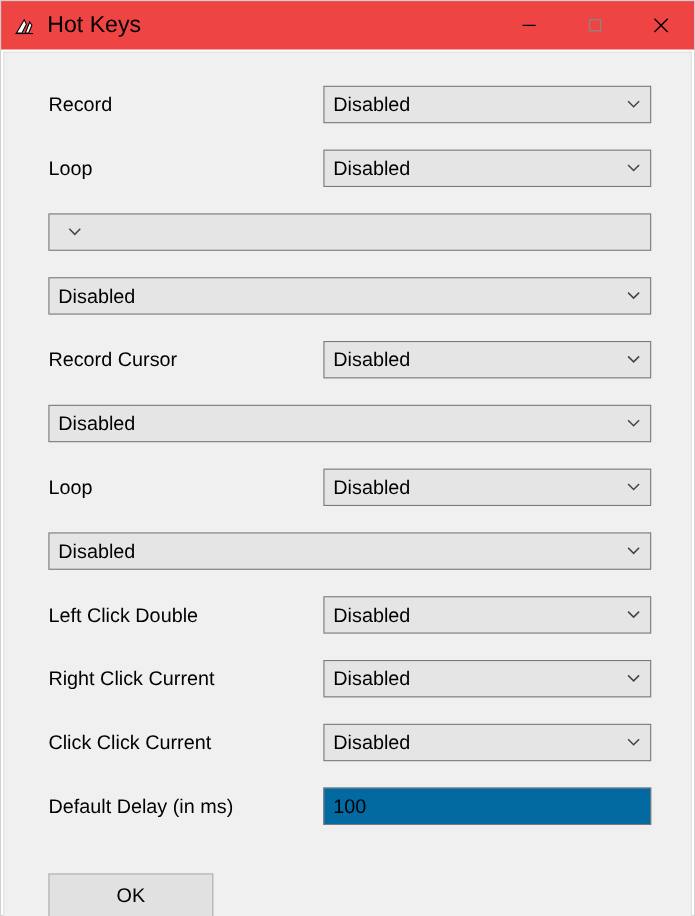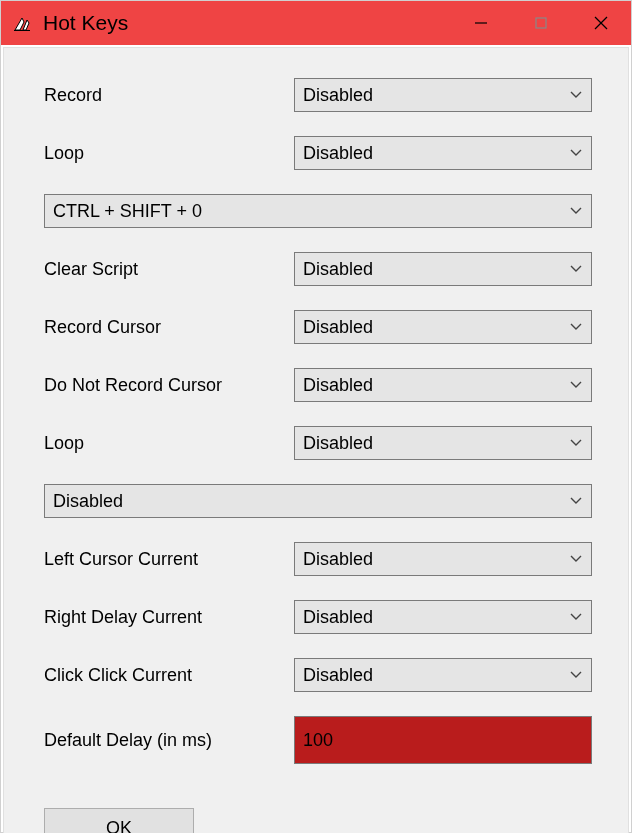--- a/index.html
+++ b/index.html
@@ -91,22 +91,22 @@
       overflow: hidden;
     }
     .dropdown-chevron {
       width: 30px;
       display: flex;
       align-items: center;
       justify-content: center;
     }
     .text-input {
       flex: 1;
-      height: 48px;
-      background: #b91c1c;
+      height: 34px;
+      background: #0369a1;
       border: 1px solid #7a7a7a;
       padding-left: 8px;
       font-size: 18px;
       font-family: inherit;
       outline: none;
     }
     .button-row {
       display: flex;
       justify-content: space-between;
       gap: 44px;
@@ -179,31 +179,29 @@
         <span class="dropdown-chevron">
           <svg width="12" height="8" viewBox="0 0 12 8">
               <path d="M1 1 L6 6 L11 1" fill="none" stroke="#444" stroke-width="1.4"></path>
             </svg>
         </span>
       </div>
     </div>
 
     <div class="row">
       <div class="dropdown">
-        <span class="dropdown-value">CTRL + SHIFT + 0</span>
-        <span class="dropdown-chevron">
-          <svg width="12" height="8" viewBox="0 0 12 8">
-              <path d="M1 1 L6 6 L11 1" fill="none" stroke="#444" stroke-width="1.4"></path>
-            </svg>
-        </span>
-      </div>
-    </div>
-
-    <div class="row">
-      <div class="row-label">Clear Script</div>
+        <span class="dropdown-chevron">
+          <svg width="12" height="8" viewBox="0 0 12 8">
+              <path d="M1 1 L6 6 L11 1" fill="none" stroke="#444" stroke-width="1.4"></path>
+            </svg>
+        </span>
+      </div>
+    </div>
+
+    <div class="row">
       <div class="dropdown">
         <span class="dropdown-value">Disabled</span>
         <span class="dropdown-chevron">
           <svg width="12" height="8" viewBox="0 0 12 8">
               <path d="M1 1 L6 6 L11 1" fill="none" stroke="#444" stroke-width="1.4"></path>
             </svg>
         </span>
       </div>
     </div>
 
@@ -213,21 +211,20 @@
         <span class="dropdown-value">Disabled</span>
         <span class="dropdown-chevron">
           <svg width="12" height="8" viewBox="0 0 12 8">
               <path d="M1 1 L6 6 L11 1" fill="none" stroke="#444" stroke-width="1.4"></path>
             </svg>
         </span>
       </div>
     </div>
 
     <div class="row">
-      <div class="row-label">Do Not Record Cursor</div>
       <div class="dropdown">
         <span class="dropdown-value">Disabled</span>
         <span class="dropdown-chevron">
           <svg width="12" height="8" viewBox="0 0 12 8">
               <path d="M1 1 L6 6 L11 1" fill="none" stroke="#444" stroke-width="1.4"></path>
             </svg>
         </span>
       </div>
     </div>
 
@@ -248,33 +245,33 @@
         <span class="dropdown-value">Disabled</span>
         <span class="dropdown-chevron">
           <svg width="12" height="8" viewBox="0 0 12 8">
               <path d="M1 1 L6 6 L11 1" fill="none" stroke="#444" stroke-width="1.4"></path>
             </svg>
         </span>
       </div>
     </div>
 
     <div class="row">
-      <div class="row-label">Left Cursor Current</div>
-      <div class="dropdown">
-        <span class="dropdown-value">Disabled</span>
-        <span class="dropdown-chevron">
-          <svg width="12" height="8" viewBox="0 0 12 8">
-              <path d="M1 1 L6 6 L11 1" fill="none" stroke="#444" stroke-width="1.4"></path>
-            </svg>
-        </span>
-      </div>
-    </div>
-
-    <div class="row">
-      <div class="row-label">Right Delay Current</div>
+      <div class="row-label">Left Click Double</div>
+      <div class="dropdown">
+        <span class="dropdown-value">Disabled</span>
+        <span class="dropdown-chevron">
+          <svg width="12" height="8" viewBox="0 0 12 8">
+              <path d="M1 1 L6 6 L11 1" fill="none" stroke="#444" stroke-width="1.4"></path>
+            </svg>
+        </span>
+      </div>
+    </div>
+
+    <div class="row">
+      <div class="row-label">Right Click Current</div>
       <div class="dropdown">
         <span class="dropdown-value">Disabled</span>
         <span class="dropdown-chevron">
           <svg width="12" height="8" viewBox="0 0 12 8">
               <path d="M1 1 L6 6 L11 1" fill="none" stroke="#444" stroke-width="1.4"></path>
             </svg>
         </span>
       </div>
     </div>
 

